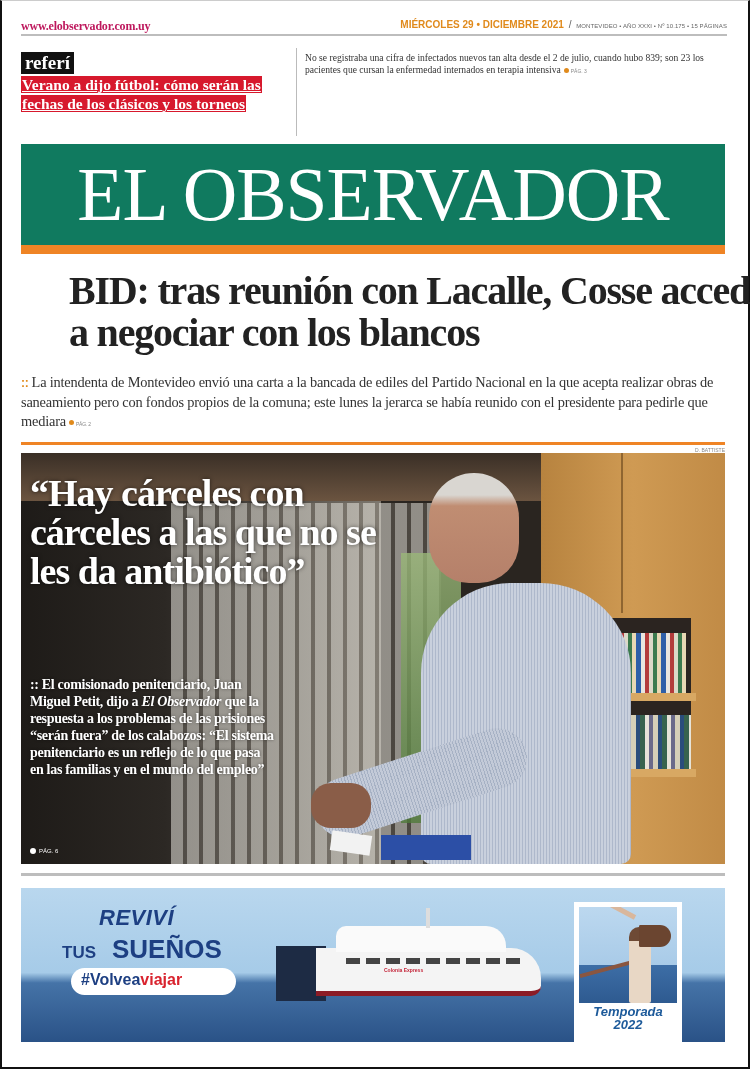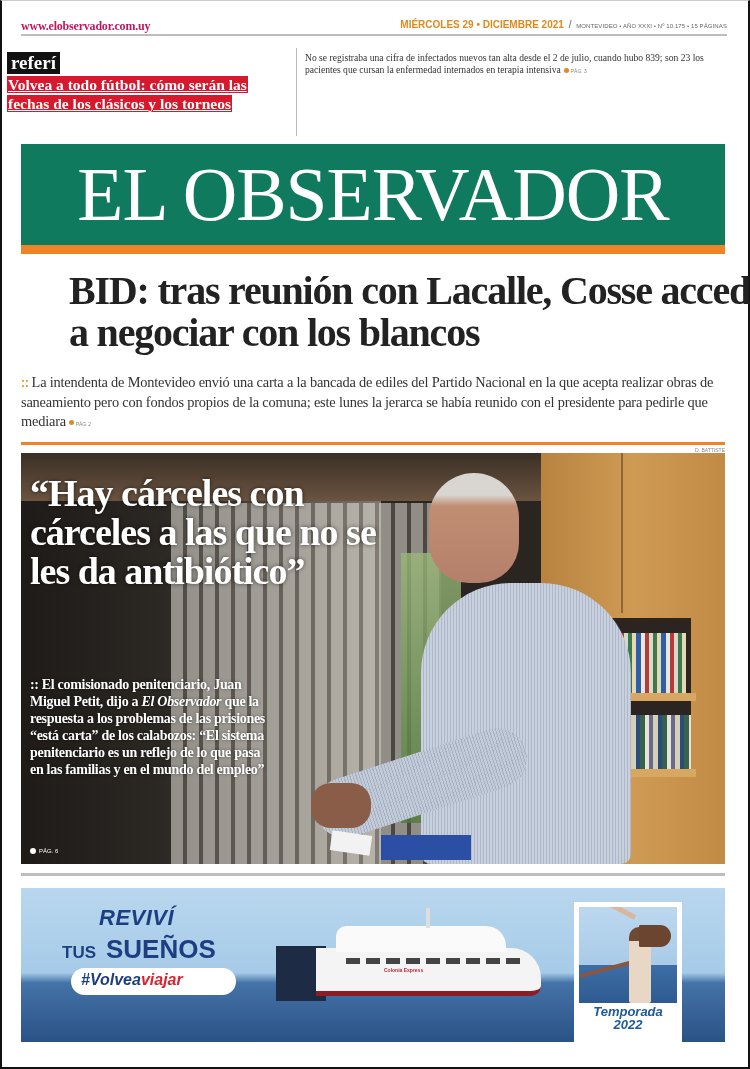--- a/index.html
+++ b/index.html
@@ -8,21 +8,21 @@
   .frame { position: absolute; left: 0; top: 0; width: 750px; height: 1069px; border: 2px solid #111; border-top: 1px solid #ccc; }
 
   
   .topbar { position: absolute; left: 21px; top: 14px; width: 706px; height: 22px; border-bottom: 2px solid #bdbdbd; }
   .site-url { position: absolute; left: 0; top: 5px; font-size: 12px; color: #be185d; font-weight: bold; letter-spacing: -0.2px; }
   .dateline { position: absolute; right: 0; top: 5px; font-family: "Liberation Sans", sans-serif; font-size: 10px; color: #e08a1c; font-weight: bold; white-space: nowrap; }
   .dateline .sep { color: #666; font-weight: normal; margin: 0 2px; }
   .dateline .meta { color: #666; font-size: 6px; font-weight: normal; letter-spacing: 0.1px; }
 
   
-  .refer { position: absolute; left: 7px; top: 52px; width: 265px; }
+  .refer { position: absolute; left: 21px; top: 52px; width: 265px; }
   .refer-tag { display: inline-block; background: #111; color: #fff; font-weight: bold; font-size: 19px; padding: 0 4px; line-height: 22px; }
   .refer-text { display: inline; background: #d7192d; color: #fff; font-weight: bold; font-size: 15.5px; line-height: 19px; text-decoration: underline; text-decoration-thickness: 1px; box-decoration-break: clone; -webkit-box-decoration-break: clone; padding: 0 1px; }
   .refer-text-wrap { margin-top: 1px; width: 260px; }
   .vdivider { position: absolute; left: 296px; top: 48px; width: 1px; height: 88px; background: #bbb; }
 
   
   .top-story { position: absolute; left: 305px; top: 46px; width: 430px; }
   .top-story h2 { font-size: 25px; font-weight: bold; line-height: 27px; letter-spacing: -0.3px; color: #1a1a1a; }
   .top-story p { font-size: 9.6px; line-height: 12px; color: #333; margin-top: 6px; }
   .pag { font-family: "Liberation Sans", sans-serif; font-size: 5px; color: #888; }
@@ -76,23 +76,23 @@
   .feature-pag .dot { display: inline-block; width: 6px; height: 6px; border-radius: 50%; background: #fff; vertical-align: middle; margin-right: 3px; }
 
   .gray-rule { position: absolute; left: 21px; top: 873px; width: 704px; height: 3px; background: #bdbdbd; }
 
   
   .ad { position: absolute; left: 21px; top: 888px; width: 704px; height: 154px; overflow: hidden;
     background: linear-gradient(180deg, #b9d7ee 0%, #a6cbe8 55%, #3f6ea4 62%, #2d5990 100%); }
   .ad .sea { position: absolute; left: 0; top: 95px; width: 704px; height: 59px; background: linear-gradient(180deg, #4573a7, #2a5287); }
   .ad-revivi { position: absolute; left: 78px; top: 17px; color: #1d3f82; font-family: "Liberation Sans", sans-serif; font-style: italic; font-weight: bold; font-size: 22px; letter-spacing: 0.5px; }
   .ad-tus { position: absolute; left: 41px; top: 46px; color: #1d3f82; font-family: "Liberation Sans", sans-serif; font-weight: bold; font-size: 17px; }
-  .ad-suenos { color: #1d3f82; font-family: "Liberation Sans", sans-serif; font-weight: bold; font-size: 26px; margin-left: 10px; }
+  .ad-suenos { color: #1d3f82; font-family: "Liberation Sans", sans-serif; font-weight: bold; font-size: 26px; margin-left: 16px; }
   .ad-pill { position: absolute; left: 50px; top: 80px; width: 165px; height: 27px; background: #fff; border-radius: 14px; }
-  .ad-hashtag { position: absolute; left: 60px; top: 83px; font-family: "Liberation Sans", sans-serif; font-style: italic; font-weight: bold; font-size: 16px; color: #1d3f82; }
+  .ad-hashtag { position: absolute; left: 60px; top: 83px; font-family: "Liberation Sans", sans-serif; font-weight: bold; font-size: 16px; color: #1d3f82; }
   .ad-hashtag .red { color: #d9232e; }
   .ad-url { position: absolute; left: 34px; top: 120px; font-family: "Liberation Sans", sans-serif; font-style: italic; font-weight: bold; font-size: 18px; color: #fff; letter-spacing: 0.3px; }
   .ship { position: absolute; left: 255px; top: 20px; width: 270px; height: 100px; }
   .ship .hull { position: absolute; left: 40px; top: 40px; width: 225px; height: 48px; background: #f4f4f4; border-bottom: 5px solid #8c1c26; border-radius: 0 30px 10px 0; }
   .ship .upper { position: absolute; left: 60px; top: 18px; width: 170px; height: 26px; background: #fafafa; border-radius: 10px 20px 0 0; }
   .ship .windows { position: absolute; left: 70px; top: 50px; width: 180px; height: 6px; background: repeating-linear-gradient(90deg, #444 0 14px, transparent 14px 20px); }
   .ship .mast { position: absolute; left: 150px; top: 0; width: 4px; height: 20px; background: #ddd; }
   .ship .tug { position: absolute; left: 0; top: 38px; width: 50px; height: 55px; background: #1d2b44; }
   .ship .logo { position: absolute; left: 108px; top: 60px; font-family: "Liberation Sans", sans-serif; font-size: 5px; color: #c4253a; font-weight: bold; line-height: 5px; }
   .polaroid { position: absolute; left: 553px; top: 14px; width: 108px; height: 149px; background: #fff; }
@@ -112,21 +112,21 @@
   <span class="site-url">www.elobservador.com.uy</span>
   <span class="dateline">
     <span>MIÉRCOLES 29 • DICIEMBRE 2021</span>
     <span class="sep">/</span>
     <span class="meta">MONTEVIDEO • AÑO XXXI • Nº 10.175 • 15 PÁGINAS</span>
   </span>
 </div>
 
 <div class="refer">
   <div class="refer-tag">referí</div>
-  <div class="refer-text-wrap"><span class="refer-text">Volvea a todo fútbol: cómo serán las fechas de los clásicos y los torneos</span></div>
+  <div class="refer-text-wrap"><span class="refer-text">Verano a dijo fútbol: cómo serán las fechas de los clásicos y los torneos</span></div>
 </div>
 <div class="vdivider"></div>
 
 <div class="top-story">
   <p>
     <span>No se registraba una cifra de infectados nuevos tan alta desde el 2 de julio, cuando hubo 839; son 23 los pacientes que cursan la enfermedad internados en terapia intensiva</span><span class="pag-dot"></span><span class="pag">PÁG. 3</span>
   </p>
 </div>
 
 <div class="masthead">
@@ -159,21 +159,21 @@
   <div class="man-shirt"></div>
   <div class="man-arm"></div>
   <div class="man-head"></div>
   <div class="hand"></div>
   <div class="paper"></div>
   <div class="blue-item"></div>
 </div>
 
 <div class="feature-quote">“Hay cárceles con cárceles a las que no se les da antibiótico”</div>
 <div class="feature-body">
-  <span class="bul">::</span><span>El comisionado penitenciario, Juan Miguel Petit, dijo a </span><em>El Observador</em><span> que la respuesta a los problemas de las prisiones “está carta” de los calabozos: “El sistema penitenciario es un reflejo de lo que pasa en las familias y en el mundo del empleo”</span>
+  <span class="bul">::</span><span>El comisionado penitenciario, Juan Miguel Petit, dijo a </span><em>El Observador</em><span> que la respuesta a los problemas de las prisiones “serán fuera” de los calabozos: “El sistema penitenciario es un reflejo de lo que pasa en las familias y en el mundo del empleo”</span>
 </div>
 <div class="feature-pag">
   <span class="dot"></span><span>PÁG. 6</span>
 </div>
 
 <div class="gray-rule"></div>
 
 <div class="ad">
   <div class="sea"></div>
   <div class="ad-revivi">REVIVÍ</div>

